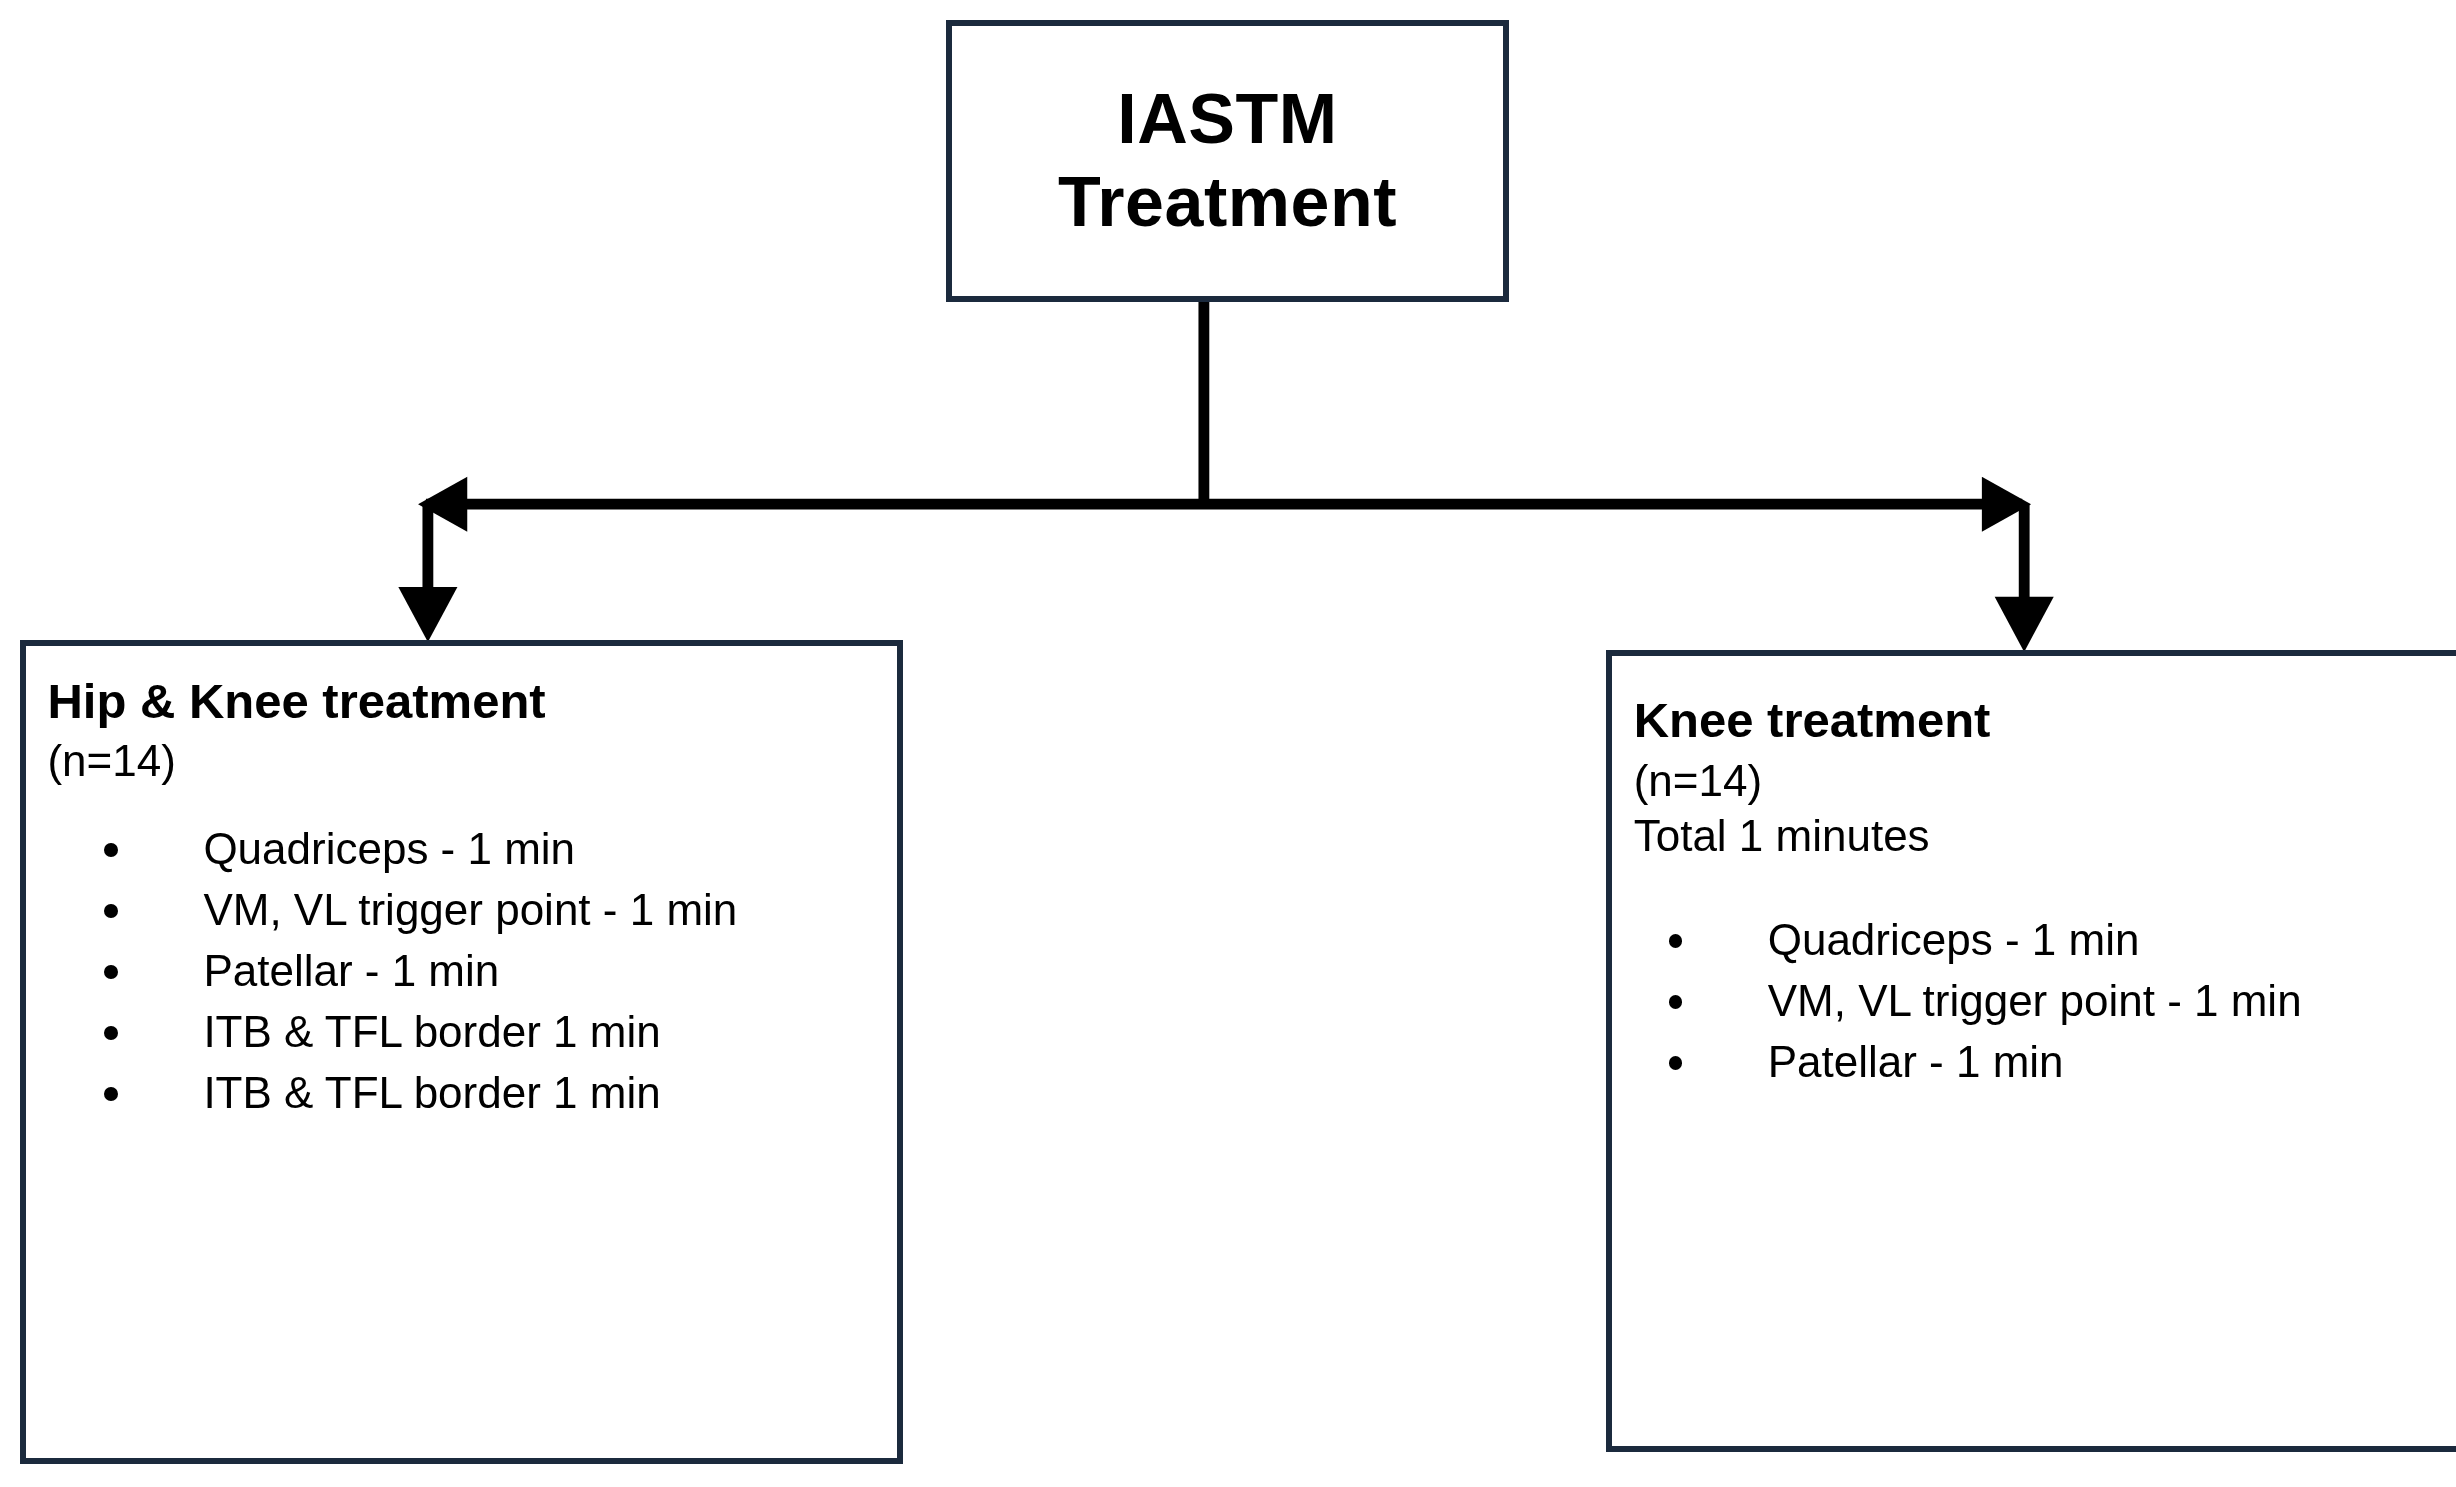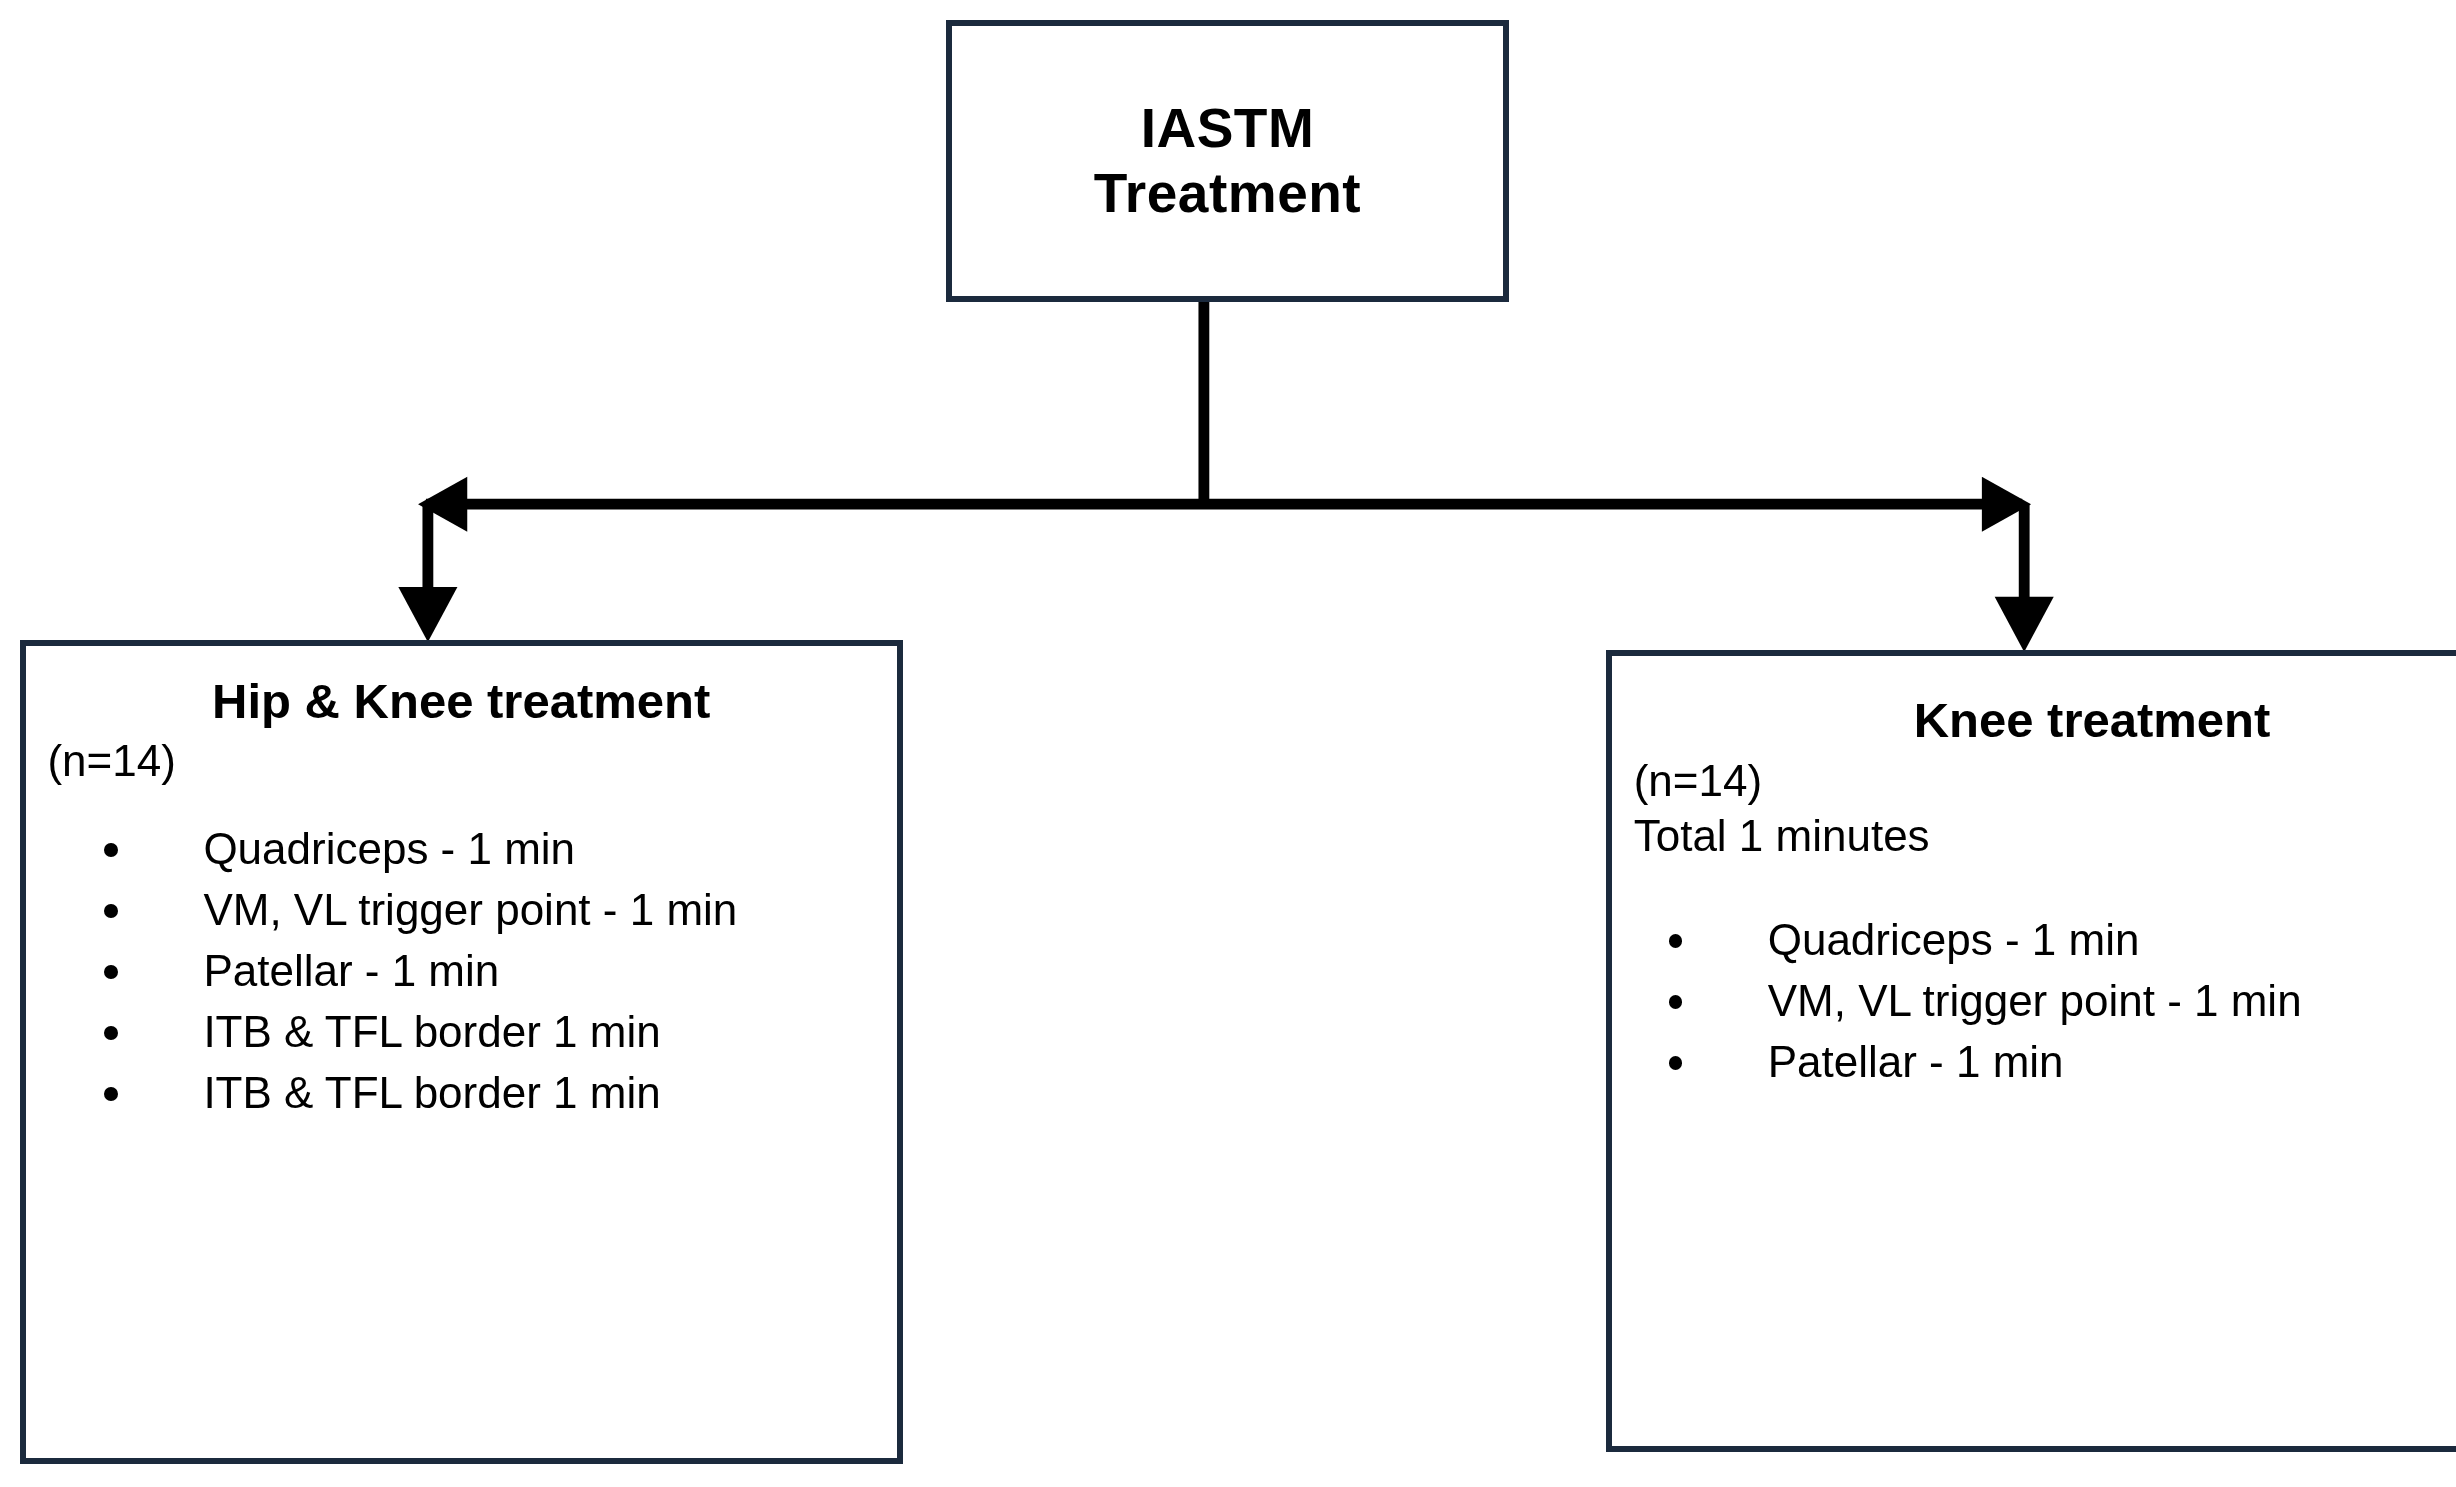--- a/index.html
+++ b/index.html
@@ -33,21 +33,21 @@
     left: 946px;
     top: 19.7px;
     width: 563px;
     height: 282px;
     display: flex;
     flex-direction: column;
     align-items: center;
     justify-content: center;
   }
   .root-line {
-    font-size: 55px;
+    font-size: 70px;
     font-weight: bold;
     line-height: 1.18;
     letter-spacing: 0.5px;
     text-align: right;
     white-space: nowrap;
   }
 
   #node-left {
     left: 19.7px;
     top: 640px;
@@ -66,21 +66,21 @@
     left: 0;
     right: 0;
     top: 0;
   }
   #node-left .node-inner  { padding: 27.6px 21.7px 0 21.7px; }
   #node-right .node-inner { padding: 37px 21.7px 0 21.7px; }
 
   .branch-title {
     font-size: 49px;
     font-weight: bold;
-    text-align: center;
+    text-align: left;
     line-height: 1.12;
     white-space: nowrap;
   }
   .branch-sub {
     font-size: 44px;
     font-weight: normal;
     text-align: left;
     line-height: 1.22;
     margin-top: 5.9px;
   }

